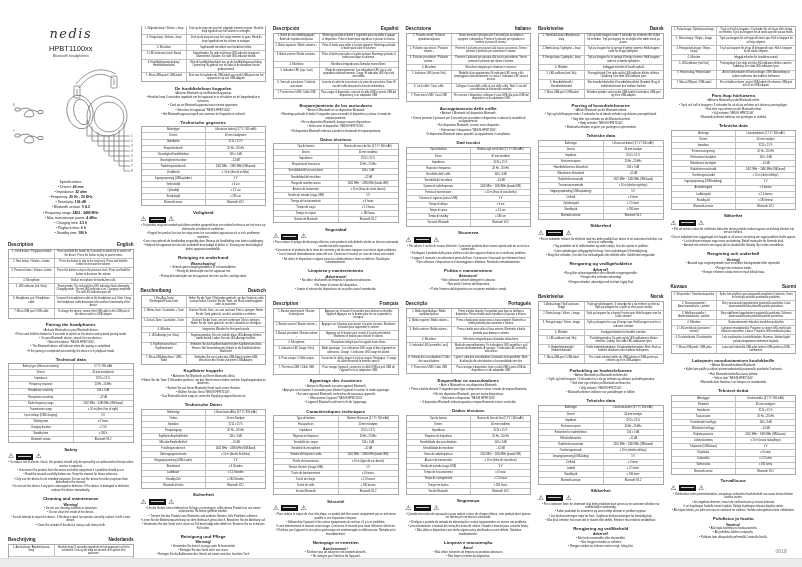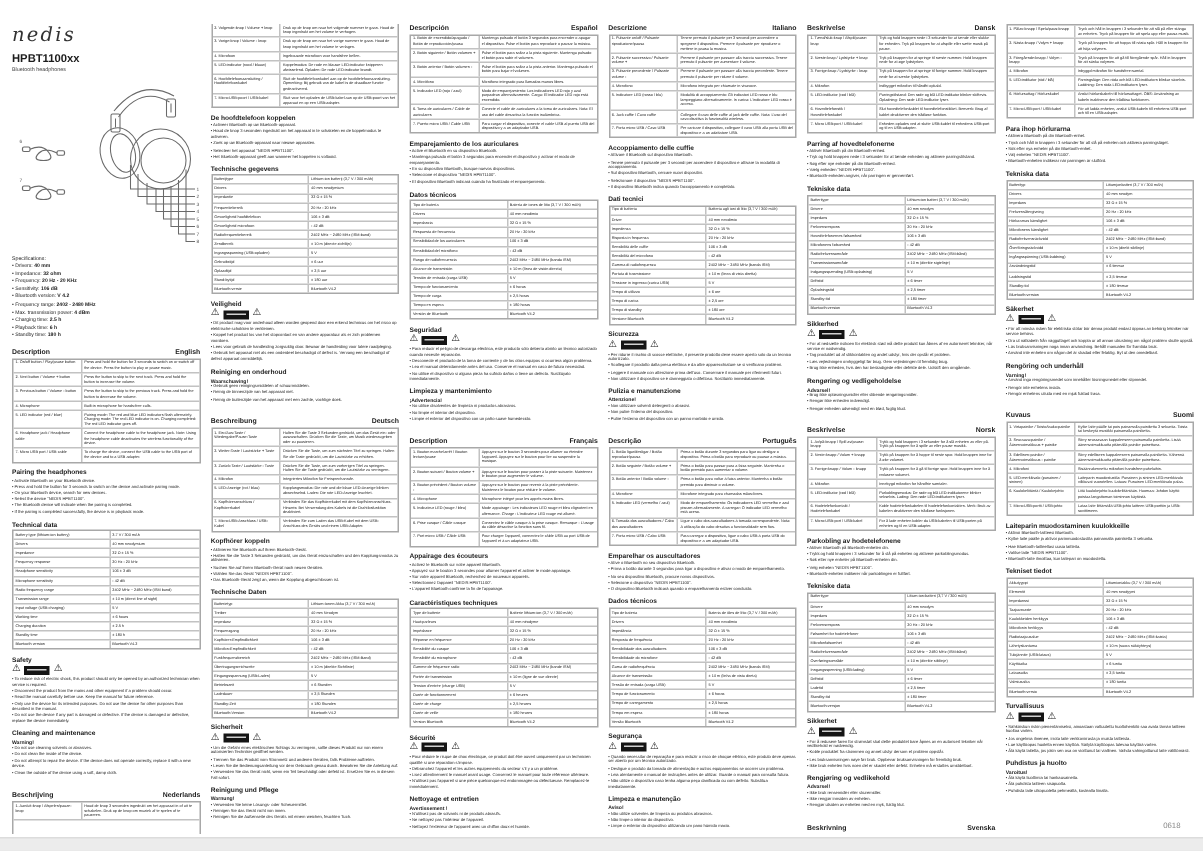--- a/index.html
+++ b/index.html
@@ -1,23 +1,23 @@
 <!DOCTYPE html>
 <html><head>
 <meta charset="utf-8">
 <style>
   html,body{margin:0;padding:0;background:#d8d8d8;}
   .sheet{position:relative;width:802px;height:567px;background:#ffffff;overflow:hidden;
          font-family:"Liberation Sans",sans-serif;color:#1c1c1c;}
-  .flow{position:absolute;left:8px;top:16px;width:788px;height:540px;
-        column-count:6;column-gap:7px;column-fill:auto;overflow:hidden;}
+  .flow{position:absolute;left:8px;top:26px;width:788px;height:540px;
+        column-count:6;column-gap:7px;column-fill:auto;overflow:hidden;text-align:center;}
   
   .brand{break-inside:avoid;margin-bottom:6px;}
   .logo{font-family:"DejaVu Serif",serif;font-style:italic;font-size:13px;letter-spacing:1.5px;color:#333;}
-  .model{font-size:7.5px;font-weight:bold;margin-top:3px;}
+  .model{font-size:7.5px;font-weight:normal;margin-top:3px;}
   .subtitle{font-size:3.6px;color:#444;margin-top:1px;margin-bottom:2px;}
   .art{position:relative;height:116px;margin:2px 0 4px;}
   .hp-art{position:absolute;right:0;top:0;width:80px;height:116px;}
   .cable-art{position:absolute;left:4px;top:42px;width:34px;height:52px;}
   .specs-title{font-size:3.5px;margin:2px 0 1px;}
   ul.specs{margin:0;padding:0;list-style:none;}
   ul.specs li{font-size:3.4px;line-height:1.5;}
   ul.specs li::before{content:"• ";}
   
   .lang{margin-bottom:10px;}

